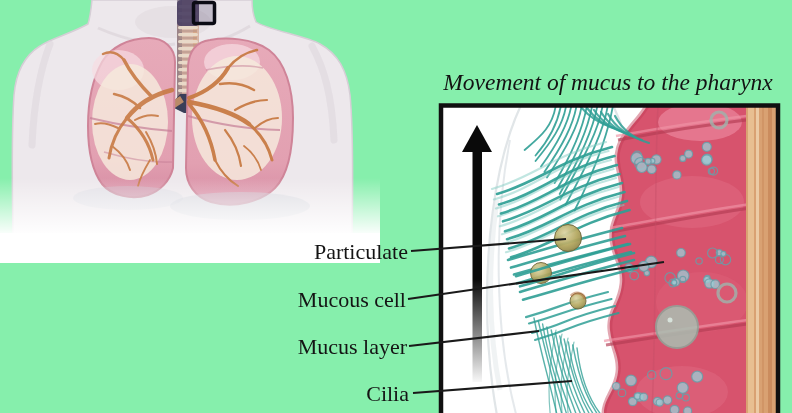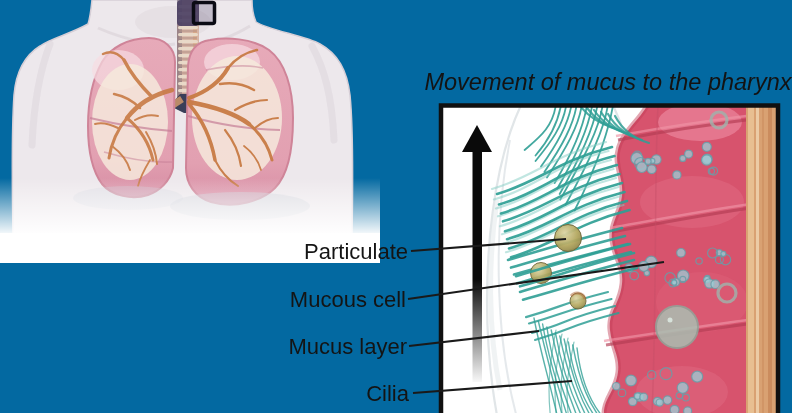--- a/index.html
+++ b/index.html
@@ -1,17 +1,17 @@
 <!DOCTYPE html>
 <html><head>
 <meta charset="utf-8">
 <style>
   html,body{margin:0;padding:0;background:#ffffff;}
-  .stage{position:relative;width:792px;height:413px;overflow:hidden;background:#0369a1;
-         font-family:Liberation Sans, sans-serif;}
+  .stage{position:relative;width:792px;height:413px;overflow:hidden;background:#86efac;
+         font-family:Liberation Serif, serif;}
   svg{display:block;}
   .panel-title{font-style:italic;font-size:23.5px;fill:#131313;}
   .callout-label{font-size:22px;fill:#141414;}
 </style>
 </head>
 <body>
 
 <div class="stage">
 <svg width="792" height="413" viewBox="0 0 792 413">
   <defs>

